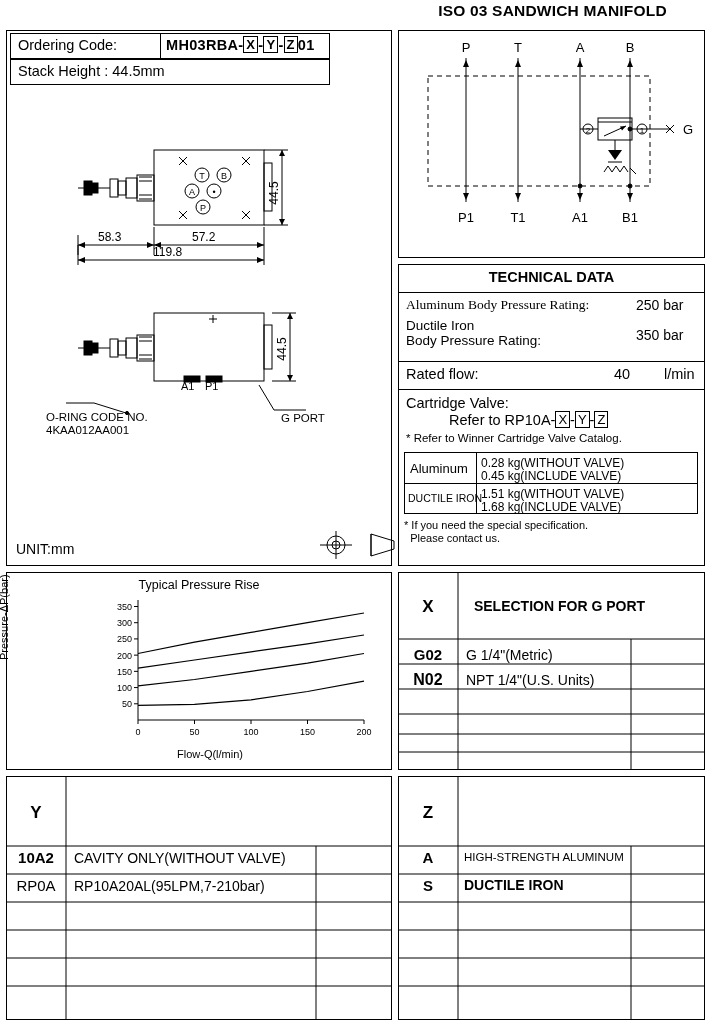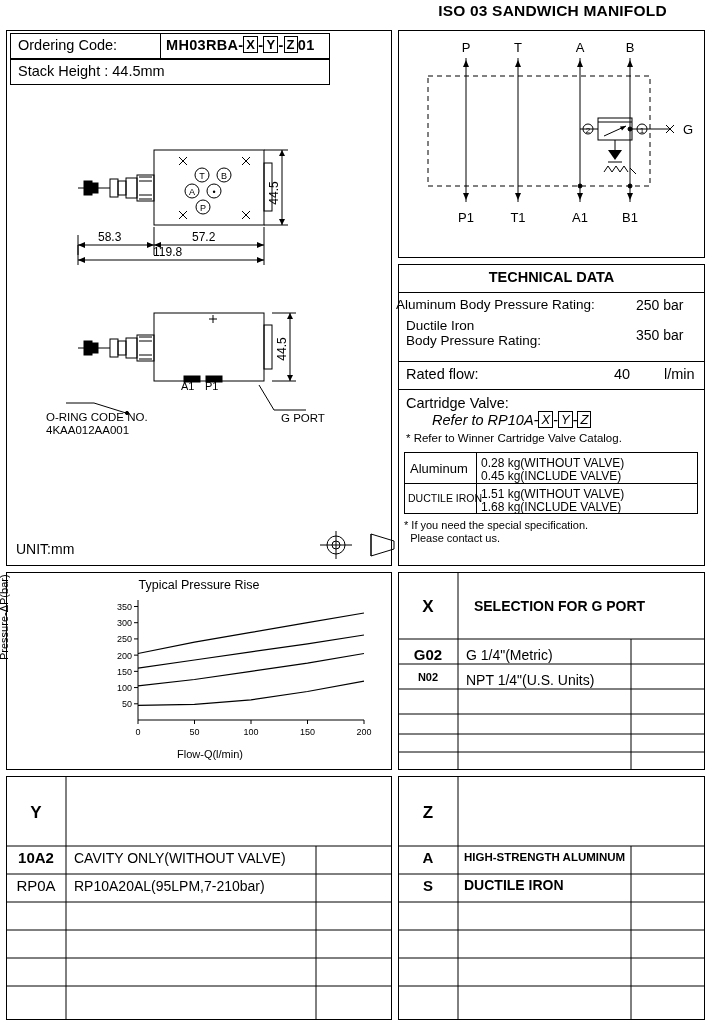--- a/index.html
+++ b/index.html
@@ -89,29 +89,29 @@
   
   #tech-panel { left: 398px; top: 264px; width: 307px; height: 302px; }
   #tech-title {
     position: absolute; left: 398px; top: 269px; width: 307px;
     text-align: center; font-size: 14.5px; font-weight: bold;
   }
   #tech-hr1 { position: absolute; left: 399px; top: 292px; width: 305px; height: 1px; background: #000; }
   #tech-hr2 { position: absolute; left: 399px; top: 361px; width: 305px; height: 1px; background: #000; }
   #tech-hr3 { position: absolute; left: 399px; top: 389px; width: 305px; height: 1px; background: #000; }
   .tech-row { position: absolute; font-size: 13.5px; }
-  #alum-label { left: 396px; top: 297px; }
+  #alum-label { left: 406px; top: 297px; font-family: Liberation Serif, serif; }
   #alum-val { left: 636px; top: 297px; font-size: 14px; }
   #ductile-label { left: 406px; top: 318px; line-height: 15px; }
   #ductile-val { left: 636px; top: 327px; font-size: 14px; }
   #flow-label { left: 406px; top: 366px; font-size: 14.5px; }
   #flow-val { left: 614px; top: 366px; font-size: 14.5px; }
   #flow-unit { left: 664px; top: 366px; font-size: 14.5px; }
   #cartridge-label { left: 406px; top: 395px; font-size: 14.5px; }
-  #cartridge-refer { left: 432px; top: 412px; font-size: 14.5px; white-space: nowrap; font-style: italic; }
+  #cartridge-refer { left: 449px; top: 412px; font-size: 14.5px; white-space: nowrap; }
   #cartridge-note { left: 406px; top: 432px; font-size: 11.5px; }
   
   #wt-table { left: 404px; top: 452px; width: 294px; height: 62px; }
   #wt-vline { position: absolute; left: 476px; top: 453px; width: 1px; height: 60px; background: #000; }
   #wt-hline { position: absolute; left: 405px; top: 483px; width: 292px; height: 1px; background: #000; }
   .wt-cell { position: absolute; font-size: 11.5px; }
   #wt-alum { left: 410px; top: 461px; font-size: 13px; }
   #wt-ductile { left: 408px; top: 492px; font-size: 10.5px; }
   #wt-a1 { left: 481px; top: 456px; font-size: 12px; }
   #wt-a2 { left: 481px; top: 469px; font-size: 12px; }
@@ -438,21 +438,21 @@
       <line x1="0" y1="117" x2="307" y2="117"></line>
       <line x1="0" y1="142" x2="307" y2="142"></line>
       <line x1="0" y1="162" x2="307" y2="162"></line>
       <line x1="0" y1="180" x2="307" y2="180"></line>
     </g>
   </svg>
   <div class="tbl-txt" style="left:398px;top:597px;width:60px;text-align:center;font-size:17px;font-weight:bold;">X</div>
   <div class="tbl-txt" style="left:458px;top:598px;width:203px;text-align:center;font-size:14px;font-weight:bold;">SELECTION FOR G PORT</div>
   <div class="tbl-txt" style="left:398px;top:646px;width:60px;text-align:center;font-size:15px;font-weight:bold;">G02</div>
   <div class="tbl-txt" style="left:466px;top:647px;font-size:14px;">G 1/4"(Metric)</div>
-  <div class="tbl-txt" style="left:398px;top:671px;width:60px;text-align:center;font-size:11px;font-weight:bold;">N02</div>
+  <div class="tbl-txt" style="left:398px;top:671px;width:60px;text-align:center;font-size:16px;font-weight:bold;">N02</div>
   <div class="tbl-txt" style="left:466px;top:672px;font-size:14px;">NPT 1/4"(U.S. Units)</div>
   <div class="tbl-txt" style="left:398px;top:696px;width:60px;text-align:center;font-size:15px;"></div>
   <div class="tbl-txt" style="left:466px;top:697px;font-size:14px;"></div>
   <div class="tbl-txt" style="left:398px;top:719px;width:60px;text-align:center;font-size:15px;"></div>
   <div class="tbl-txt" style="left:466px;top:720px;font-size:14px;"></div>
   <div class="tbl-txt" style="left:398px;top:738px;width:60px;text-align:center;font-size:15px;"></div>
   <div class="tbl-txt" style="left:466px;top:739px;font-size:14px;"></div>
   <div class="tbl-txt" style="left:398px;top:756px;width:60px;text-align:center;font-size:15px;"></div>
   <div class="tbl-txt" style="left:466px;top:757px;font-size:14px;"></div>
 
@@ -491,21 +491,21 @@
       <line x1="0" y1="70" x2="307" y2="70"></line>
       <line x1="0" y1="98" x2="307" y2="98"></line>
       <line x1="0" y1="126" x2="307" y2="126"></line>
       <line x1="0" y1="154" x2="307" y2="154"></line>
       <line x1="0" y1="182" x2="307" y2="182"></line>
       <line x1="0" y1="210" x2="307" y2="210"></line>
     </g>
   </svg>
   <div class="tbl-txt" style="left:398px;top:803px;width:60px;text-align:center;font-size:17px;font-weight:bold;">Z</div>
   <div class="tbl-txt" style="left:398px;top:849px;width:60px;text-align:center;font-size:15px;font-weight:bold;">A</div>
-  <div class="tbl-txt" style="left:464px;top:851px;font-size:11.5px;font-weight:bold;">HIGH-STRENGTH ALUMINUM</div>
+  <div class="tbl-txt" style="left:464px;top:851px;font-size:11.5px;font-weight:normal;">HIGH-STRENGTH ALUMINUM</div>
   <div class="tbl-txt" style="left:398px;top:877px;width:60px;text-align:center;font-size:15px;font-weight:bold;">S</div>
   <div class="tbl-txt" style="left:464px;top:877px;font-size:14px;font-weight:bold;">DUCTILE IRON</div>
   <div class="tbl-txt" style="left:398px;top:905px;width:60px;text-align:center;font-size:15px;"></div>
   <div class="tbl-txt" style="left:464px;top:906px;font-size:14px;"></div>
   <div class="tbl-txt" style="left:398px;top:933px;width:60px;text-align:center;font-size:15px;"></div>
   <div class="tbl-txt" style="left:464px;top:934px;font-size:14px;"></div>
   <div class="tbl-txt" style="left:398px;top:961px;width:60px;text-align:center;font-size:15px;"></div>
   <div class="tbl-txt" style="left:464px;top:962px;font-size:14px;"></div>
   <div class="tbl-txt" style="left:398px;top:989px;width:60px;text-align:center;font-size:15px;"></div>
   <div class="tbl-txt" style="left:464px;top:990px;font-size:14px;"></div>

